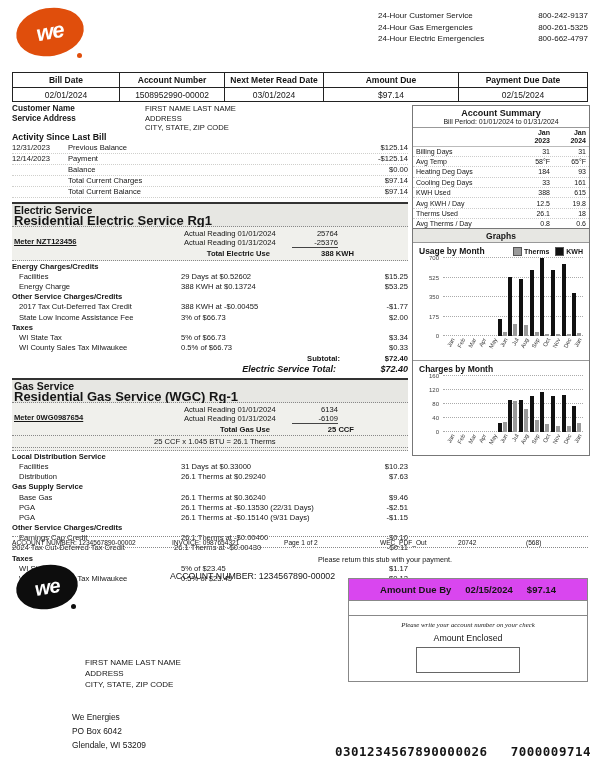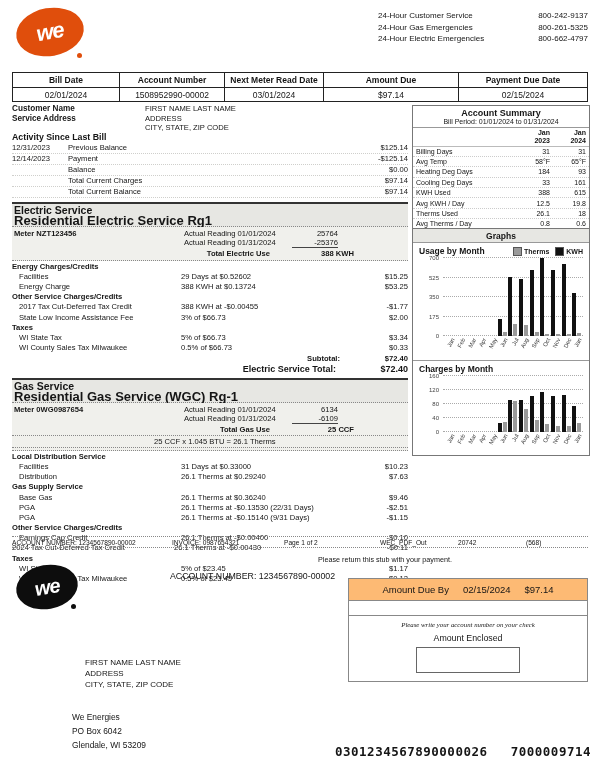--- a/index.html
+++ b/index.html
@@ -37,21 +37,21 @@
   .act-row{display:flex;border-bottom:1px dotted #cfcfcc;padding:0.5px 0;}
   .act-date{width:56px;}
   .act-label{flex:1;}
   .act-amount{width:60px;text-align:right;}
 
   .section-header{background:#e7e7e3;border-top:2px solid #333;font-weight:bold;
                   font-size:10.5px;padding:2px 2px 0;margin-top:4px;}
   .section-sub{background:#e7e7e3;font-weight:bold;font-size:13px;padding:1px 2px 1.5px;
                border-bottom:1px dotted #888;}
   .meter-block{background:#f0f0ec;border-bottom:1px dotted #888;padding:2px 0 2px;position:relative;}
-  .meter-name{position:absolute;left:2px;top:2px;font-weight:bold;}
+  .meter-name{position:absolute;left:2px;top:10px;font-weight:bold;text-decoration:underline;}
   .reading-row{display:flex;}
   .reading-spacer{width:172px;}
   .reading-label{width:108px;}
   .reading-value{width:46px;text-align:right;}
   .reading-value.subtract{border-bottom:1px solid #444;}
   .total-row{display:flex;margin-top:1px;}
   .total-label{width:258px;text-align:right;font-weight:bold;}
   .total-value{width:84px;text-align:right;font-weight:bold;}
   .therms-line{border-top:1px dotted #888;border-bottom:1px dotted #888;
                padding:1px 0;margin-top:1px;}
@@ -59,21 +59,21 @@
 
   .crow{display:flex;padding:0.6px 0;}
   .crow .cl{width:162px;padding-left:7px;}
   .crow .cd{width:158px;}
   .crow .ca{flex:1;text-align:right;}
   .crow.group .cl{font-weight:bold;padding-left:0;}
   .crow.item0 .cl{padding-left:0;}
   .sub-row{display:flex;justify-content:flex-end;margin-top:1px;}
   .sub-label{font-weight:bold;}
   .sub-amount{width:68px;text-align:right;font-weight:bold;}
-  .svc-total-row{display:flex;justify-content:flex-end;font-size:9px;margin:2px 0 3px;}
+  .svc-total-row{display:flex;justify-content:flex-end;font-size:9px;margin:2px 0 3px;font-style:italic;}
   .svc-total-label{font-weight:bold;}
   .svc-total-amount{width:72px;text-align:right;font-weight:bold;}
 
   
   .page-footer{left:12px;top:536px;width:576px;border-top:1px dotted #888;border-bottom:1px dotted #888;
                display:flex;font-size:6.6px;padding:1.5px 0 1px;}
   .pf-i{white-space:nowrap;}
   .pf-acct{width:160px;}.pf-inv{width:112px;}.pf-page{width:96px;}.pf-code{width:78px;}.pf-n1{width:68px;}.pf-n2{flex:1;}
 
   
@@ -109,22 +109,22 @@
         font-size:5.8px;color:#333;white-space:nowrap;}
   .chart-divider{border-top:1px solid #999;margin-top:1px;}
 
   
   .return-note{left:0;top:555px;width:770px;text-align:center;font-size:7.2px;}
   .stub-logo{left:16px;top:565px;width:70px;height:50px;}
   .stub-logo .logo-oval{width:62px;height:44px;}
   .stub-logo .logo-we{font-size:20px;}
   .stub-account{left:170px;top:571px;font-size:8.8px;}
   .amount-box{left:348px;top:578px;width:238px;border:1px solid #888;}
-  .amount-header{background:#fdba74;border-bottom:1px solid #888;display:flex;
-                 justify-content:center;gap:14px;font-weight:normal;font-size:9.5px;padding:5px 0;align-items:flex-end;}
+  .amount-header{background:#d946ef;border-bottom:1px solid #888;display:flex;
+                 justify-content:center;gap:14px;font-weight:bold;font-size:9.5px;padding:5px 0;align-items:flex-end;}
   .amount-body{border-top:1px solid #888;margin-top:14px;padding:5px 0 8px;}
   .check-note{text-align:center;font-style:italic;font-size:6.8px;
               font-family:"Liberation Serif","DejaVu Serif",serif;}
   .enclosed-label{text-align:center;font-size:8.8px;margin-top:5px;}
   .enclosed-input{display:block;margin:4px auto 0;width:104px;height:26px;border:1px solid #666;
                   background:#fff;font-size:10px;padding:0 4px;box-sizing:border-box;}
   .recipient{left:85px;top:657px;font-size:8px;line-height:11px;}
   .company{left:72px;top:710px;font-size:8.4px;line-height:14px;}
   .ocr-line{left:335px;top:744px;width:256px;display:flex;justify-content:space-between;
             font-family:"DejaVu Sans Mono","Liberation Mono",monospace;font-weight:bold;

